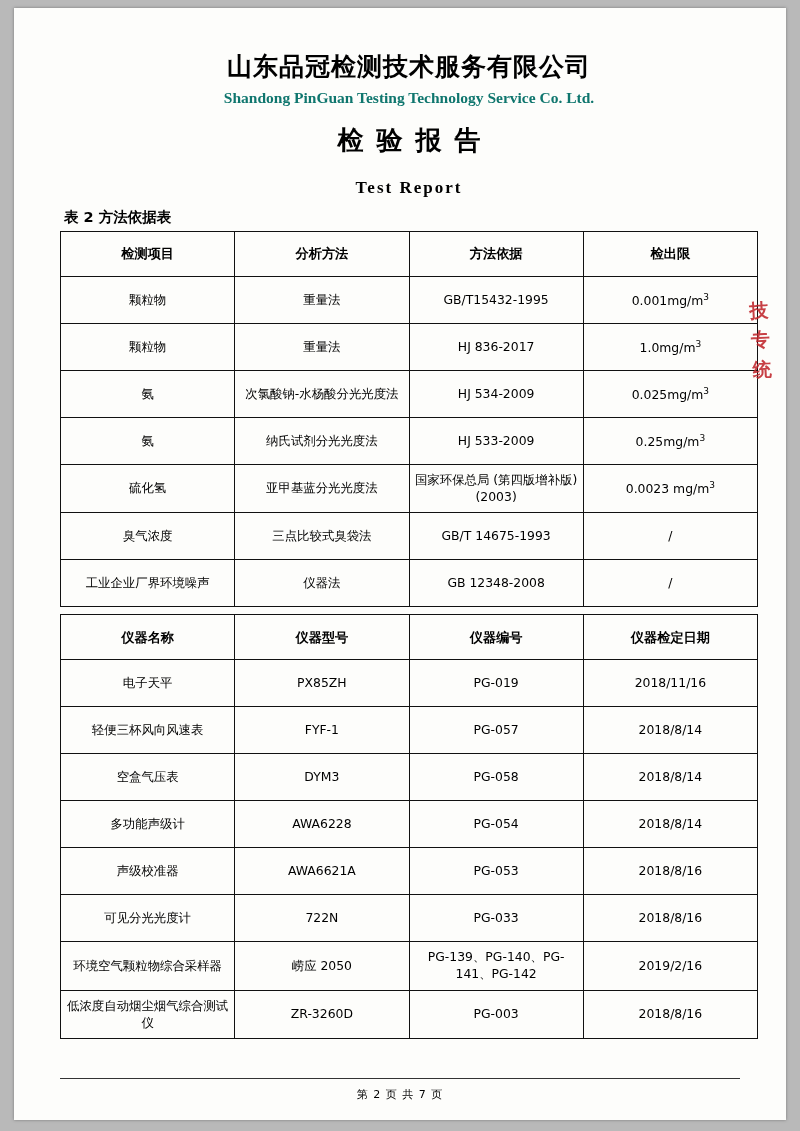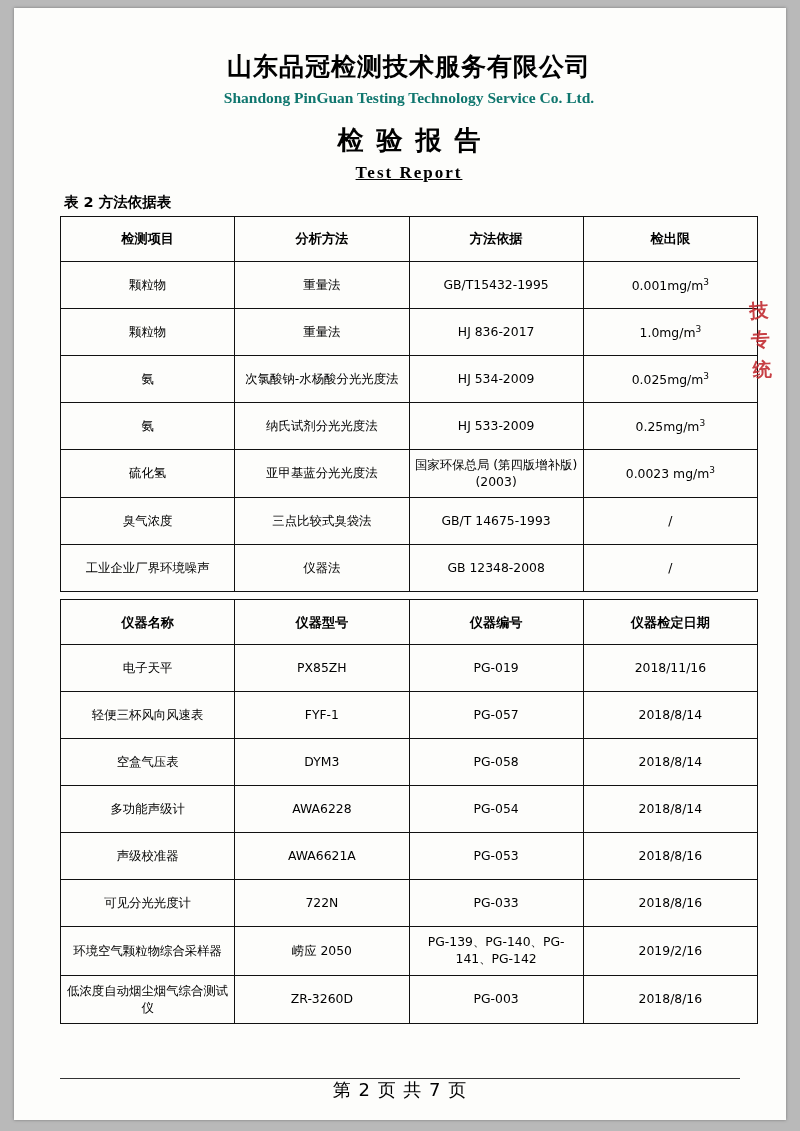--- a/index.html
+++ b/index.html
@@ -48,31 +48,30 @@
     font-size: 15.5px;
     color: #0f766e;
     margin: 0 0 16px 0;
   }
   .report-cn {
     text-align: center;
     font-family: "DejaVu Sans", sans-serif;
     font-weight: bold;
     font-size: 26px;
     letter-spacing: 13px;
-    margin: 0 0 5px 0;
+    margin: 0 0 20px 0;
     text-indent: 13px;
   }
   .report-en {
     text-align: center;
     font-family: "Liberation Serif", serif;
     font-weight: bold;
     font-size: 17px;
     letter-spacing: 2px;
     margin: 0 0 10px 0;
-    text-decoration: underline;
   }
   .tbl-caption {
     font-family: "DejaVu Sans", sans-serif;
     font-weight: bold;
     font-size: 14.5px;
     margin: 0 0 4px 4px;
   }
   table.doc {
     border-collapse: collapse;
     width: 100%;
@@ -103,21 +102,21 @@
     font-size: 13px;
   }
   .sup { font-size: 9px; vertical-align: super; }
   .footer {
     position: absolute;
     left: 0;
     right: 0;
     bottom: 18px;
     text-align: center;
     font-family: "DejaVu Sans", sans-serif;
-    font-size: 18px;
+    font-size: 11px;
     letter-spacing: 1px;
   }
   .footer-line {
     position: absolute;
     left: 46px;
     right: 46px;
     bottom: 41px;
     border-top: 1px solid #333;
   }
   .stamp {

